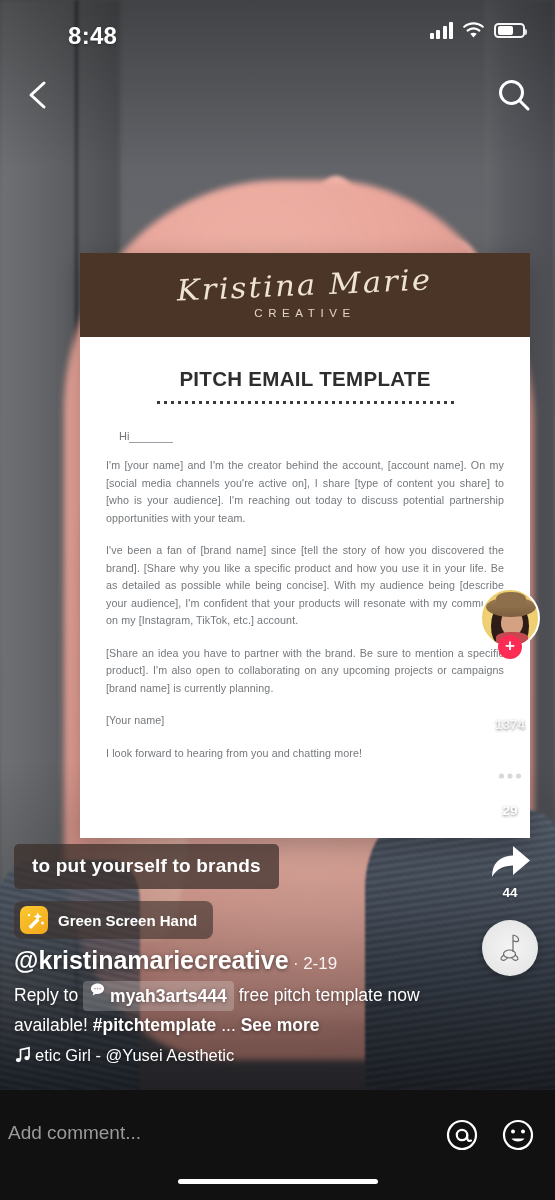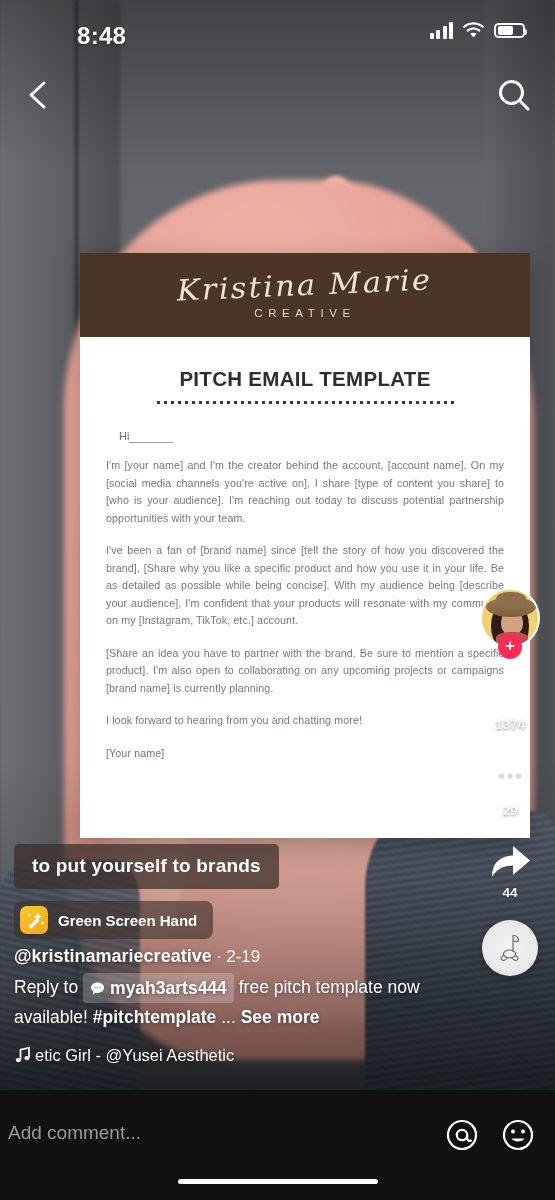--- a/index.html
+++ b/index.html
@@ -172,44 +172,44 @@
     background:rgba(60,48,44,.62); border-radius:8px; padding:5px 16px 5px 6px;
   }
   .eff-icon {
     width:28px; height:28px; border-radius:7px;
     background:linear-gradient(145deg,#fcc82e,#f2a81c);
     position:relative; flex:none;
   }
   .eff-label { color:#fff; font-size:15px; font-weight:bold; }
 
   .meta { position:absolute; left:14px; top:946px; width:430px; }
-  .handle { color:#fff; font-size:18px; font-weight:bold; text-shadow:0 1px 4px rgba(0,0,0,.5); }
+  .handle { color:#fff; font-size:25px; font-weight:bold; text-shadow:0 1px 4px rgba(0,0,0,.5); }
   .dot-date { color:rgba(255,255,255,.9); font-weight:normal; font-size:17px; }
   .desc {
     margin-top:6px; color:#fff; font-size:17.5px; line-height:28px;
     text-shadow:0 1px 4px rgba(0,0,0,.45);
   }
   .reply-chip {
-    display:inline-flex; align-items:center; gap:5px;
+    display:inline-flex; align-items:flex-start; gap:5px;
     background:rgba(255,255,255,.22); border-radius:4px; padding:1px 7px;
     font-weight:bold; vertical-align:middle;
   }
   .tag { font-weight:bold; }
   .seemore { font-weight:bold; }
 
   .music-row {
     position:absolute; left:14px; top:1046px; display:flex; align-items:center; gap:2px;
     color:#fff; font-size:16.5px; width:290px; overflow:hidden; white-space:nowrap;
     text-shadow:0 1px 4px rgba(0,0,0,.45);
   }
 
   
   .status { position:absolute; left:0; top:0; width:555px; height:66px; }
   .clock {
-    position:absolute; left:77px; top:22px; color:#fff; font-size:24px; font-weight:bold;
+    position:absolute; left:68px; top:22px; color:#fff; font-size:24px; font-weight:bold;
     letter-spacing:.3px; text-shadow:0 1px 3px rgba(0,0,0,.35);
   }
   .status-right { position:absolute; right:30px; top:22px; display:flex; align-items:center; gap:9px; }
   .bars { display:flex; align-items:flex-end; gap:2.5px; height:17px; }
   .bars i { width:4px; background:#fff; border-radius:1px; display:block; }
   .battery {
     width:31px; height:15px; border:2px solid rgba(255,255,255,.95); border-radius:4.5px;
     position:relative; display:flex; align-items:center;
   }
   .battery::after {
@@ -265,22 +265,22 @@
     </div>
     <div class="doc-body">
       <div class="doc-title">PITCH EMAIL TEMPLATE</div>
       <div class="dots"></div>
       <div class="greet">
         <span>Hi</span><u></u>
       </div>
       <p class="para">I'm [your name] and I'm the creator behind the account, [account name]. On my [social media channels you're active on], I share [type of content you share] to [who is your audience]. I'm reaching out today to discuss potential partnership opportunities with your team.</p>
       <p class="para">I've been a fan of [brand name] since [tell the story of how you discovered the brand]. [Share why you like a specific product and how you use it in your life. Be as detailed as possible while being concise]. With my audience being [describe your audience], I'm confident that your products will resonate with my community on my [Instagram, TikTok, etc.] account.</p>
       <p class="para">[Share an idea you have to partner with the brand. Be sure to mention a specific product]. I'm also open to collaborating on any upcoming projects or campaigns [brand name] is currently planning.</p>
+      <p class="para single">[Your name]</p>
       <p class="para single">I look forward to hearing from you and chatting more!</p>
-      <p class="para single">[Your name]</p>
     </div>
   </div>
 
   <div class="rail">
 
     <div class="avatar-wrap">
       <div class="avatar">
         <div class="av-hair-l"></div>
         <div class="av-hair-r"></div>
         <div class="av-face"></div>

